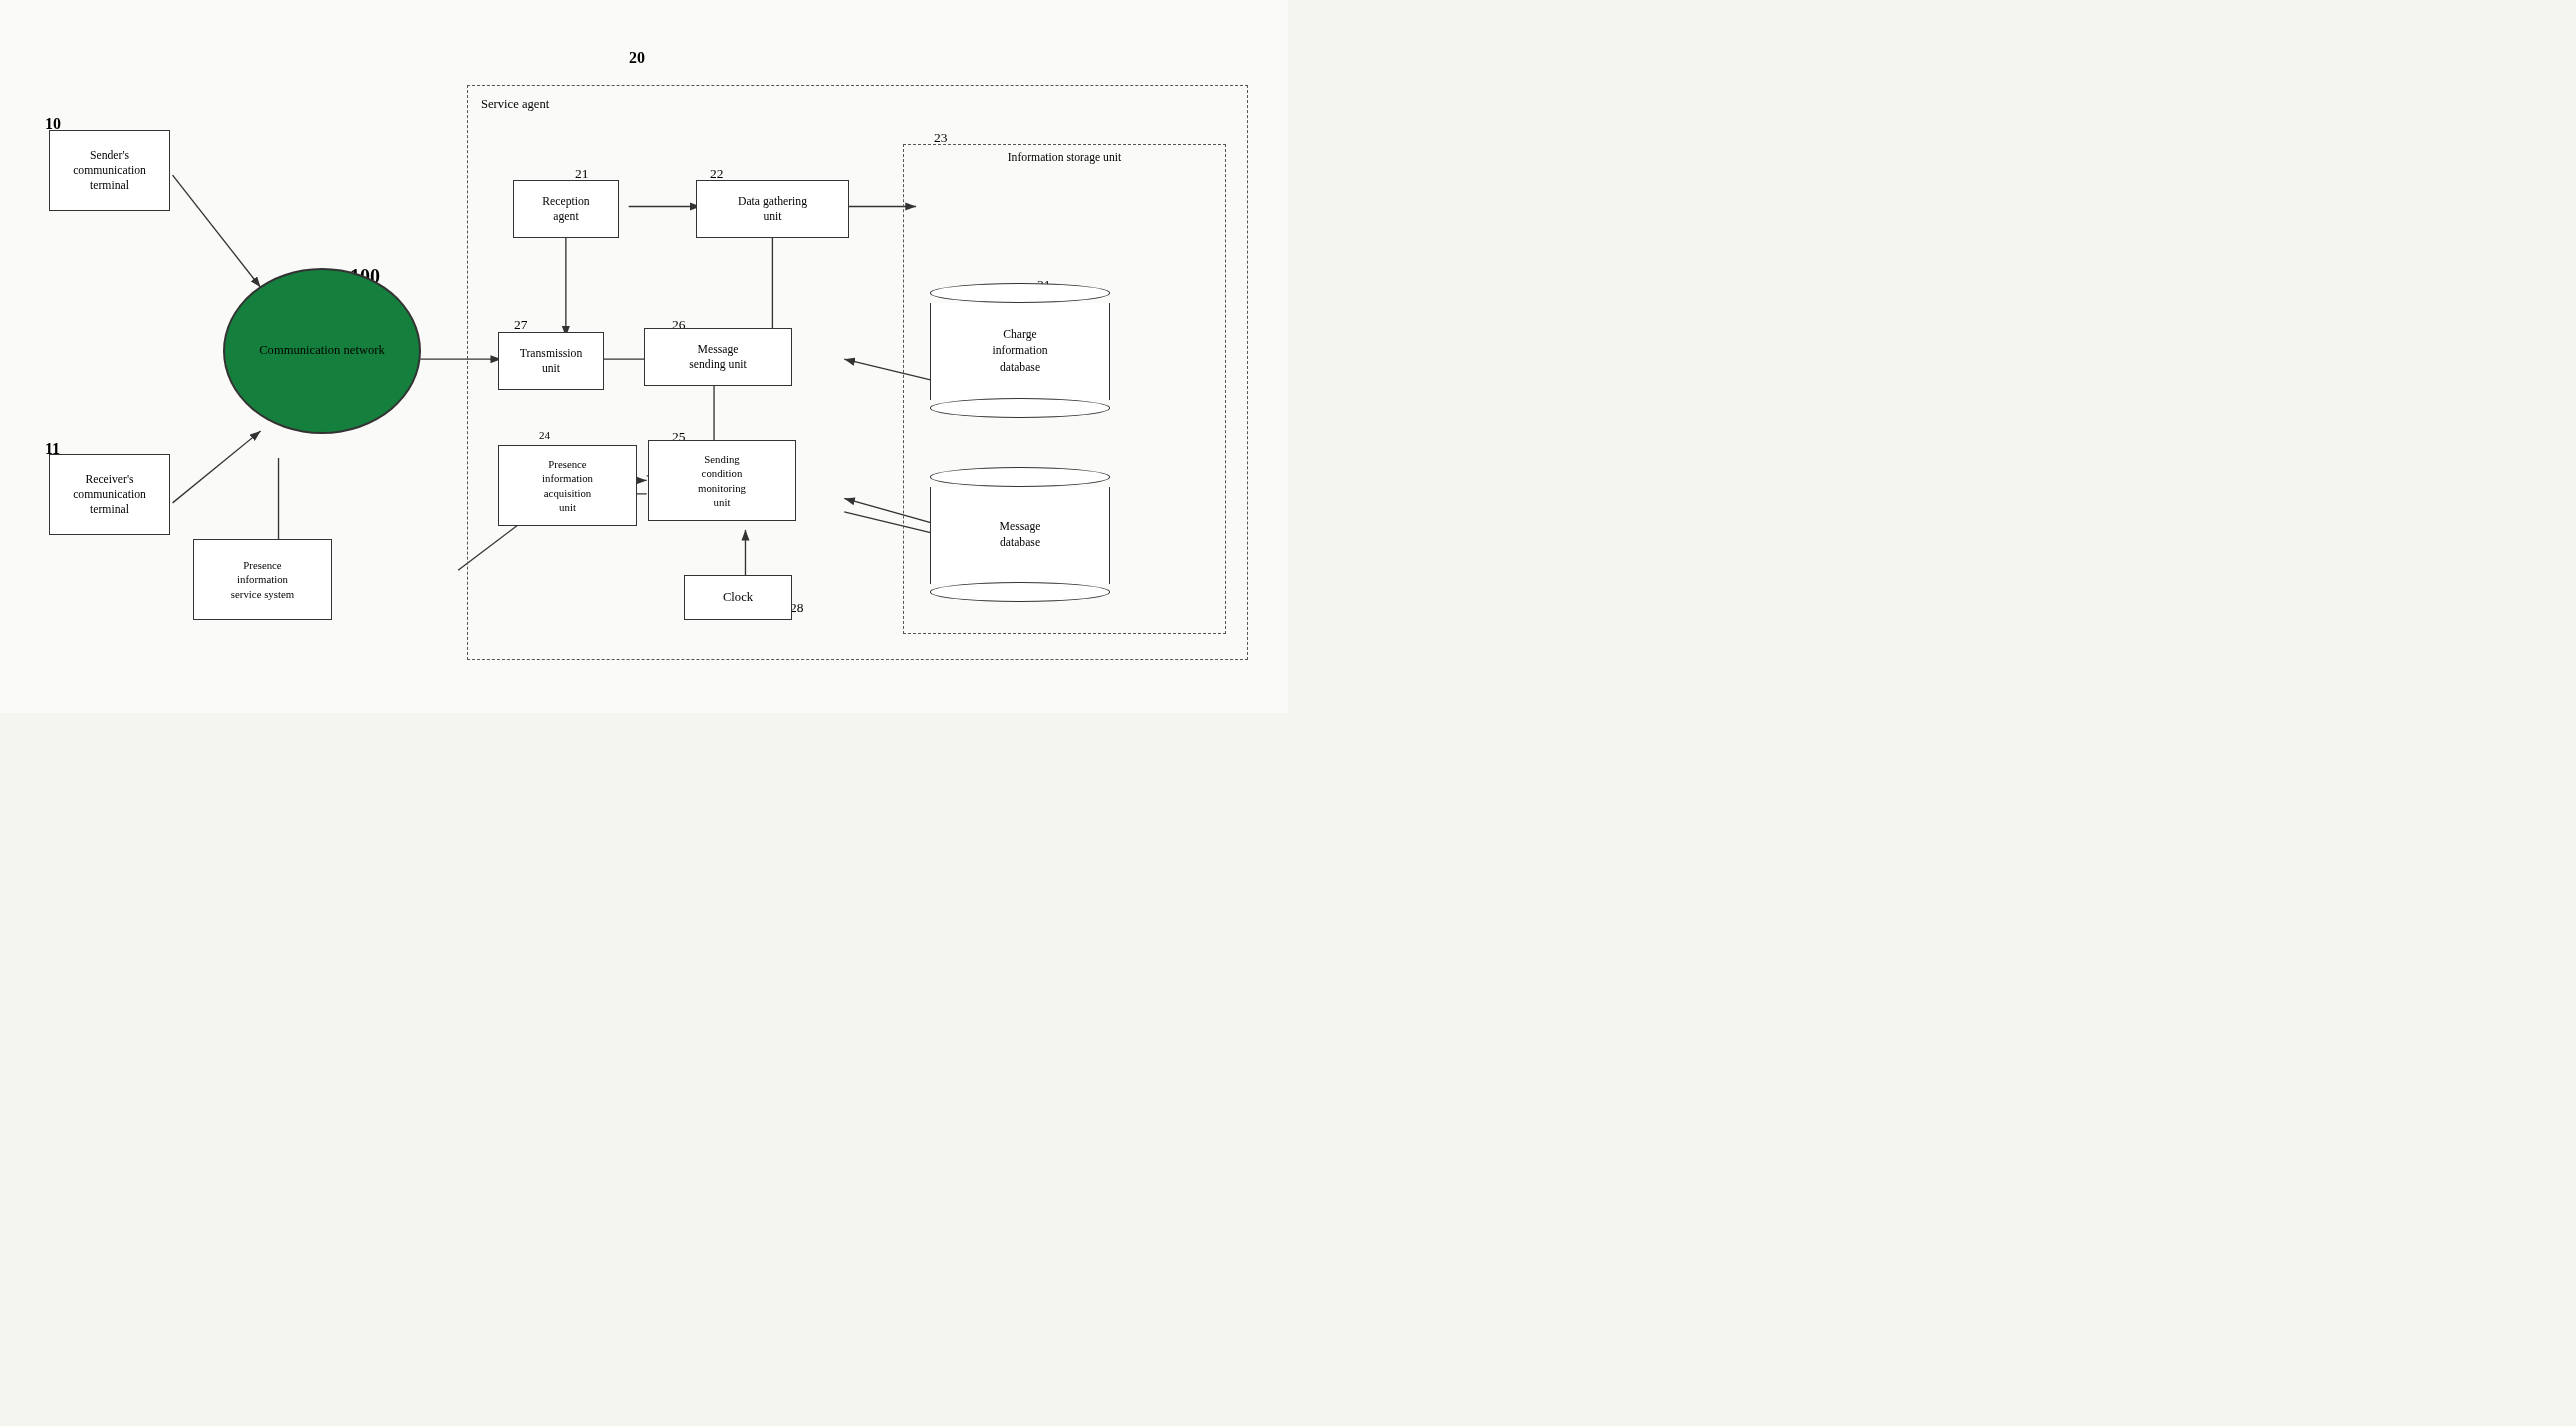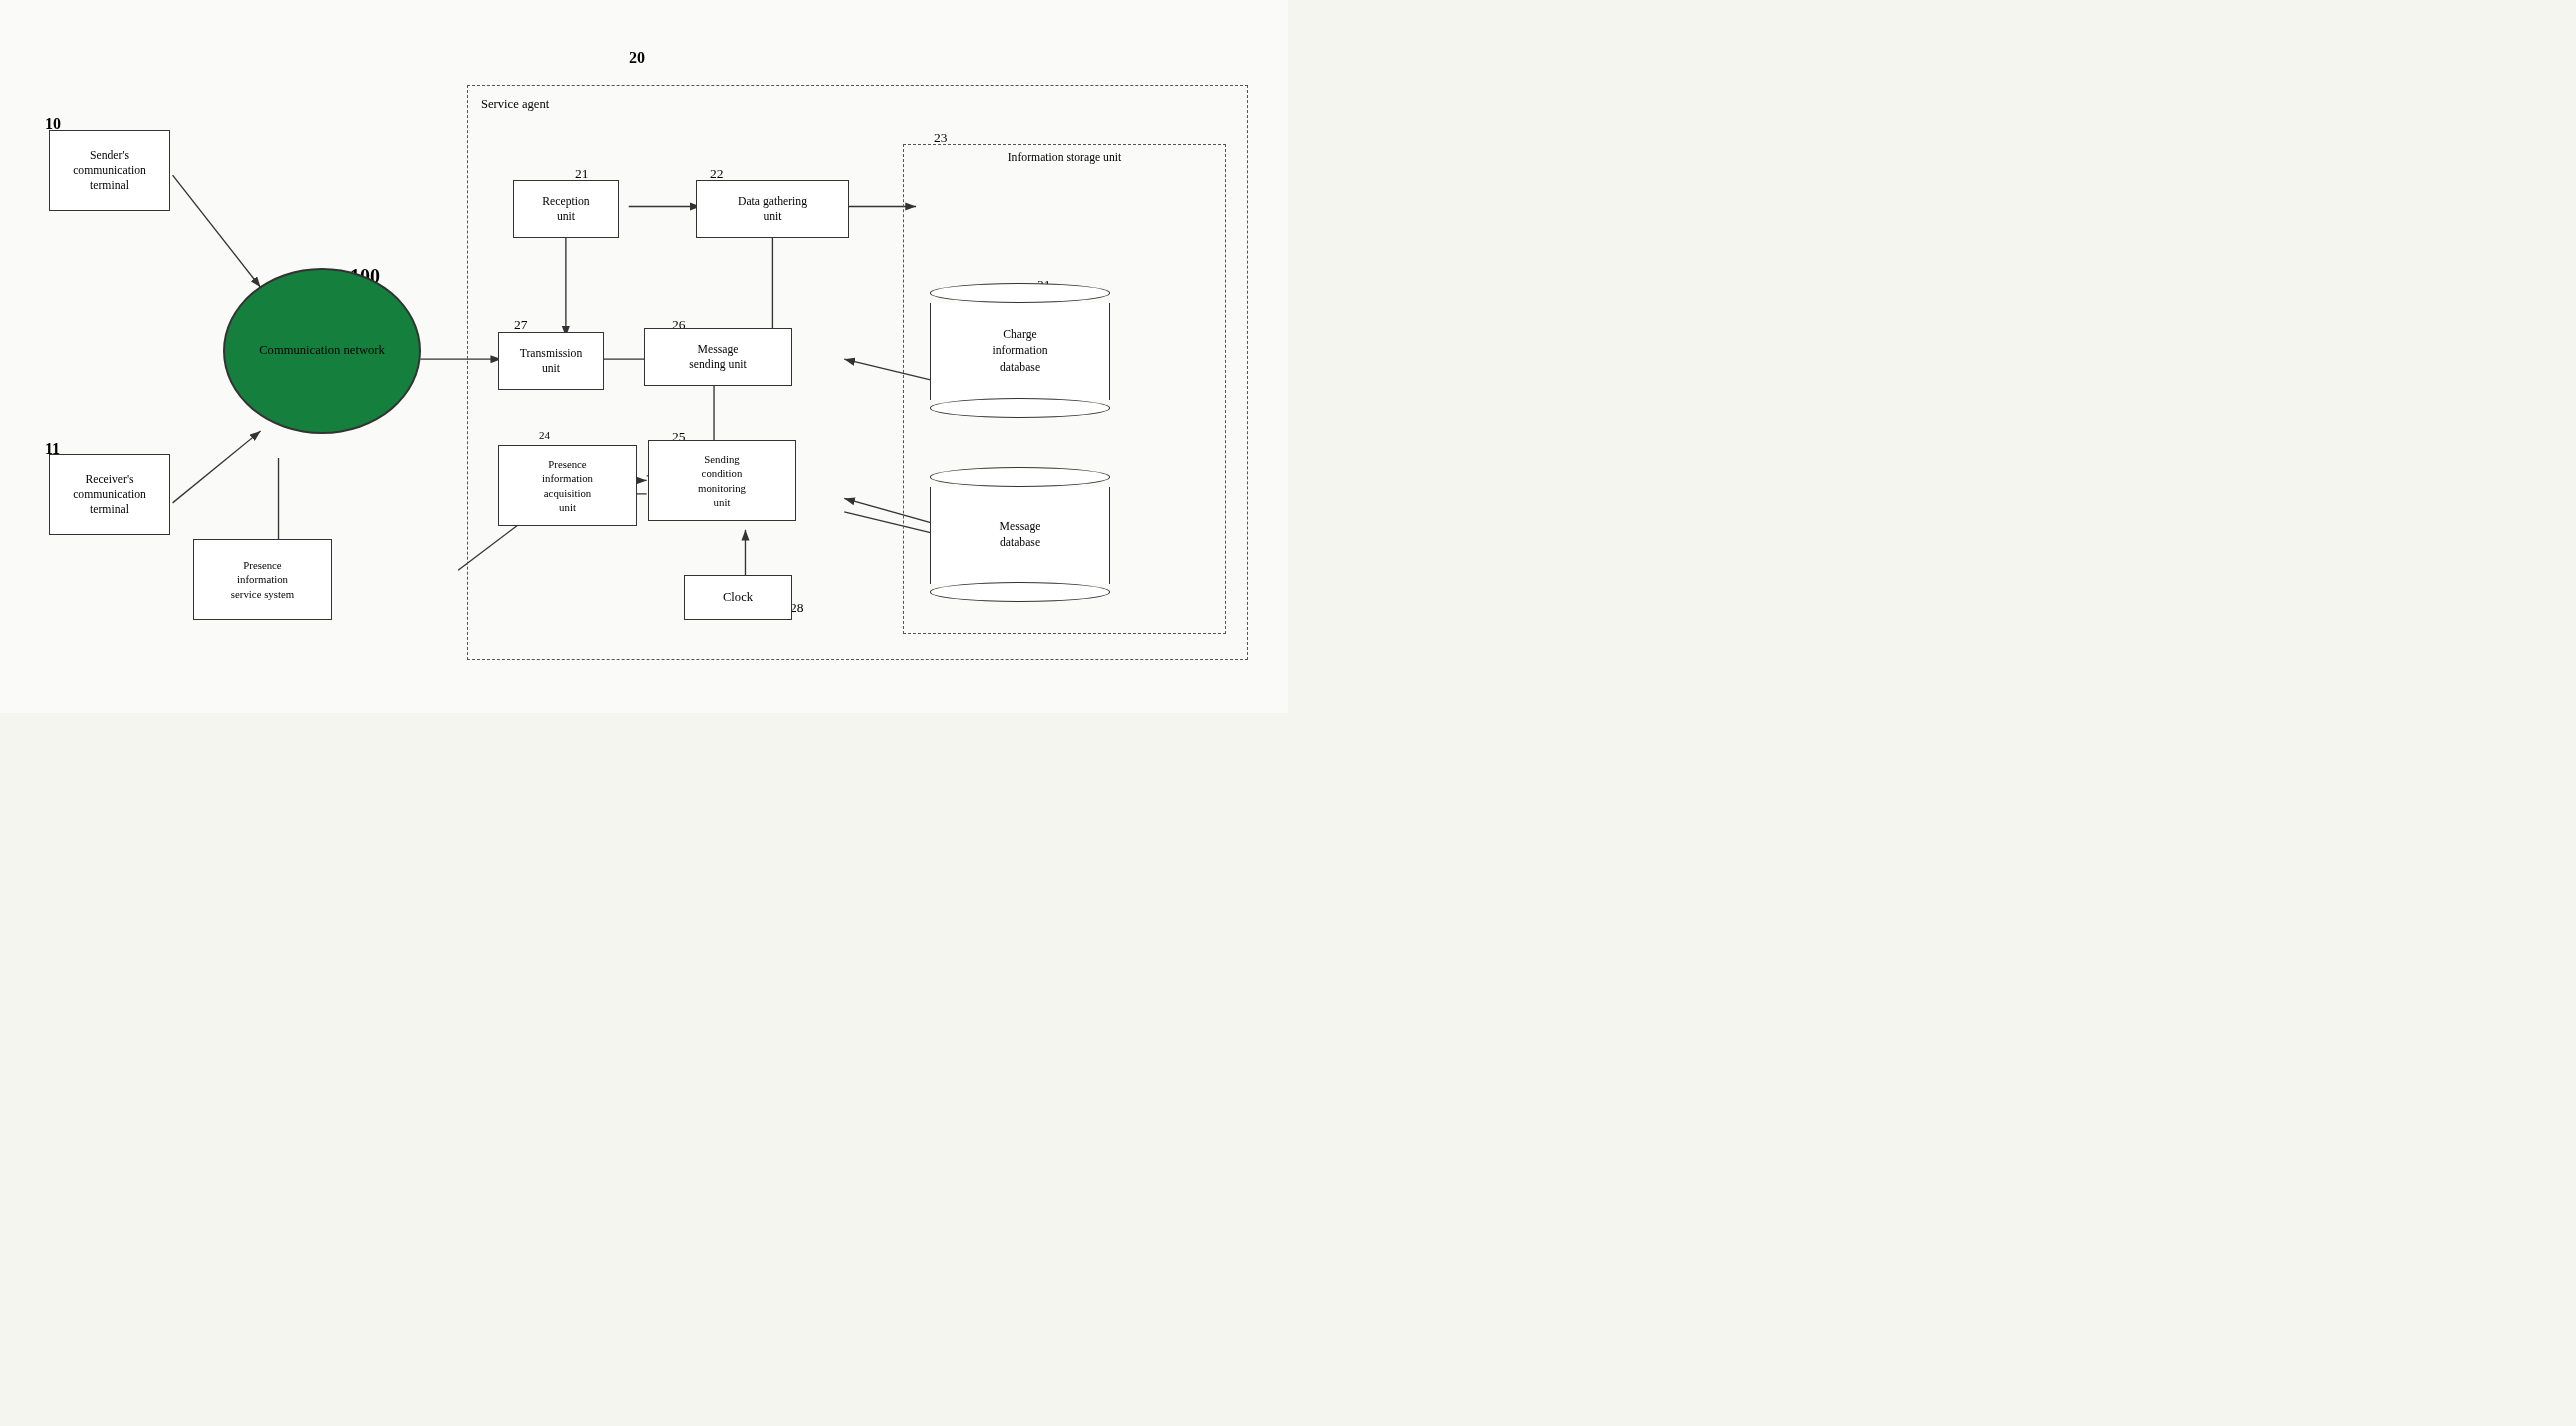--- a/index.html
+++ b/index.html
@@ -233,21 +233,21 @@
 
   <span class="service-agent-label" style="left:481px; top:97px;">Service agent</span>
 
   <div class="service-agent-box" style="left:903px; top:144px; width:323px; height:490px;"></div>
 
   <span class="info-storage-label" style="left:961px; top:151px; width:207px;">Information
 storage unit</span>
 
   <div class="box" style="left:513px; top:180px; width:106px; height:58px;">
     <span style="white-space:pre-line; font-size:11.7px;">Reception
-unit</span>
+agent</span>
   </div>
 
   <div class="box" style="left:696px; top:180px; width:153px; height:58px;">
     <span style="white-space:pre-line; font-size:11.7px;">Data gathering
 unit</span>
   </div>
 
   <div class="box" style="left:498px; top:332px; width:106px; height:58px;">
     <span style="white-space:pre-line; font-size:11.7px;">Transmission
 unit</span>

